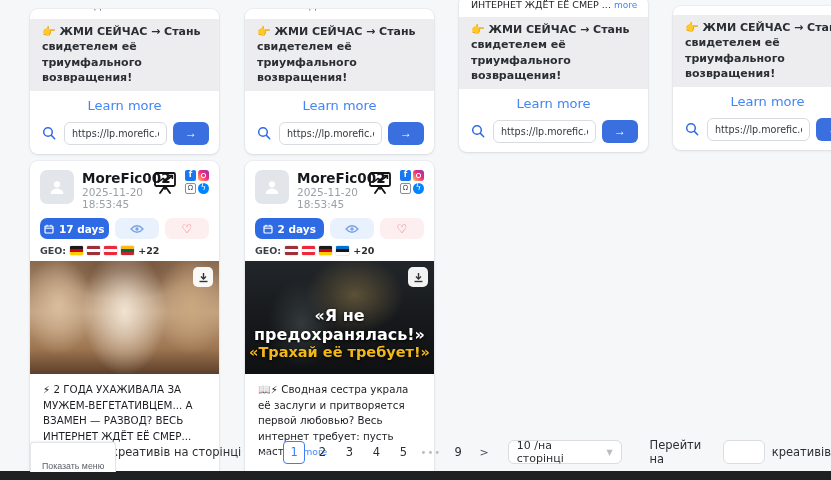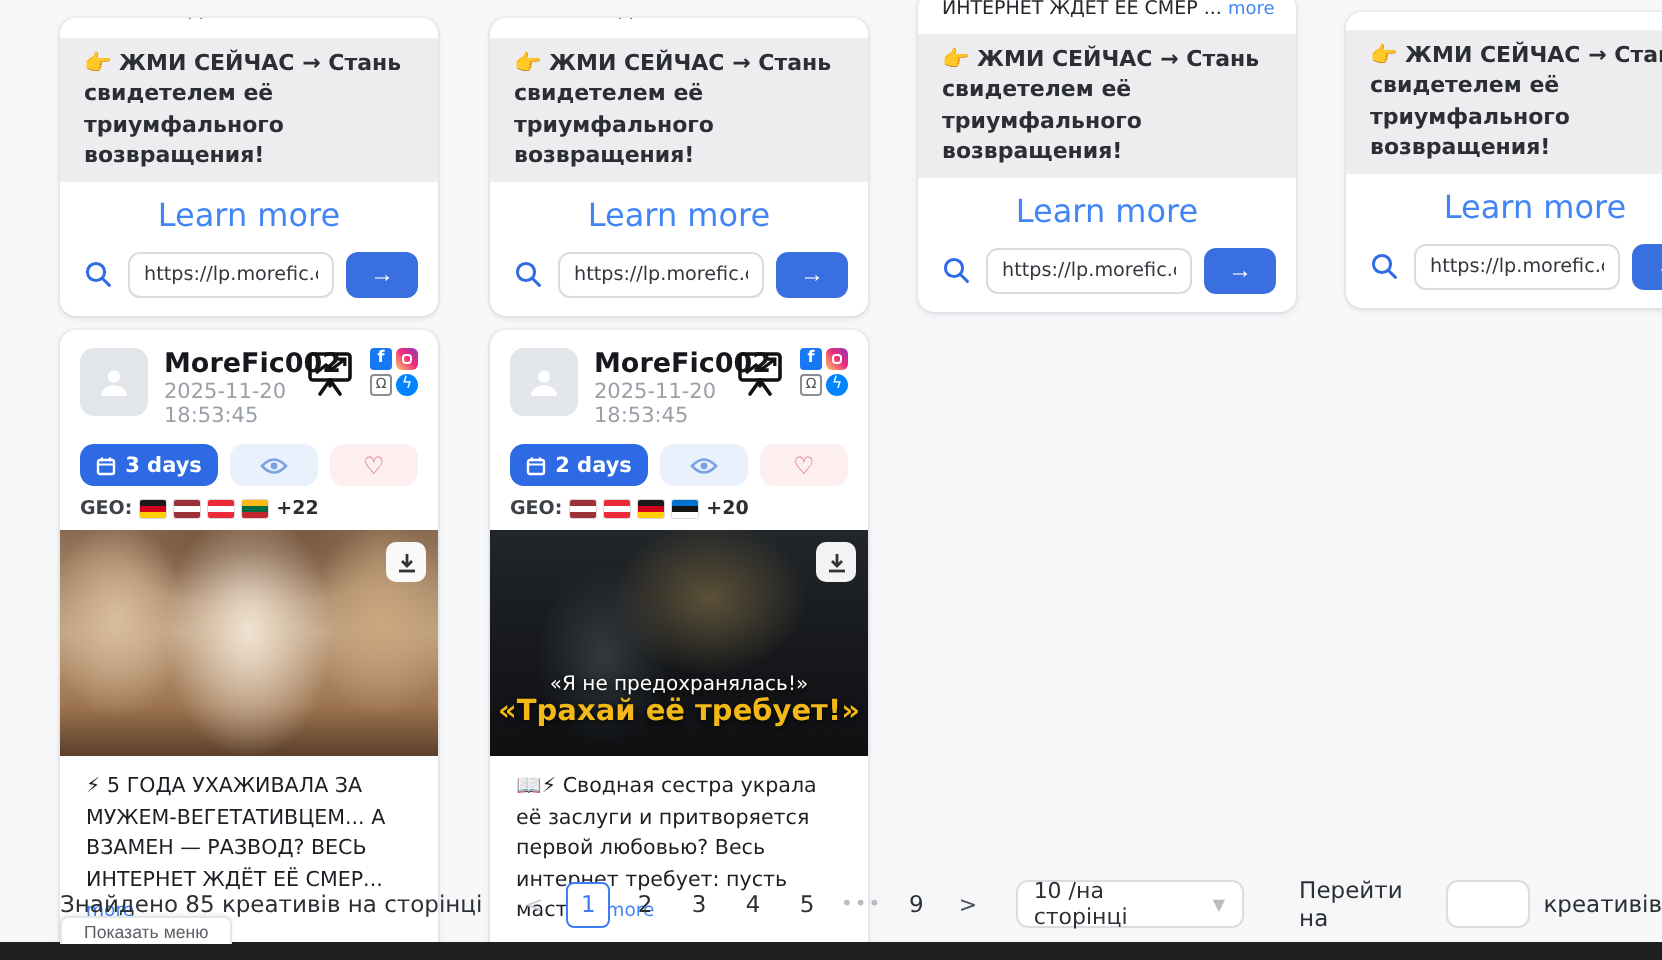--- a/index.html
+++ b/index.html
@@ -16,21 +16,21 @@
   .card { background:#fff; border-radius:8px; box-shadow:0 1px 3px rgba(20,30,50,.10), 0 0 0 1px rgba(20,30,50,.03); overflow:hidden; }
 
   
   .topcard { display:flex; flex-direction:column; }
   .clip-frag { height:4px; overflow:hidden; }
   .clip-frag .t { display:block; margin-top:-9px; font-size:9.5px; color:#5a5f66; white-space:nowrap; }
   .part-line { padding:3px 12px 1px; font-size:9.5px; color:#23262b; white-space:nowrap; overflow:hidden; }
   .part-line .more { color:#4285f4; font-size:9px; }
 
   .cta { background:#ededf0; padding:5px 12px; font-size:11px; font-weight:bold; color:#2b2e33; line-height:1.4; margin-top:6px; }
-  .learn-more { text-align:center; color:#4285f4; font-size:16px; padding:7px 0 4px; cursor:pointer; }
+  .learn-more { text-align:center; color:#4285f4; font-size:13px; padding:7px 0 4px; cursor:pointer; }
 
   .url-row { display:flex; align-items:center; gap:6px; padding:5px 10px 9px; }
   .search-ic { flex:0 0 18px; display:flex; align-items:center; justify-content:center; cursor:pointer; }
   .url-input { flex:1; min-width:0; height:23px; border:1px solid #d8dbe0; border-radius:6px; padding:0 7px; font-size:9.6px; color:#33373d; font-family:"DejaVu Sans",sans-serif; background:#fff; }
   .btn-blue { height:23px; border:none; border-radius:6px; background:#3a6fe0; color:#fff; display:flex; align-items:center; justify-content:center; cursor:pointer; }
   .btn-go { flex:0 0 36px; font-size:12px; }
 
   
   .fullcard { display:flex; flex-direction:column; }
   .cc-header { display:flex; align-items:flex-start; padding:9px 10px 6px; }
@@ -63,21 +63,21 @@
       radial-gradient(ellipse 60px 90px at 50% 45%, #f0e3d2 0%, rgba(240,227,210,0) 70%),
       radial-gradient(ellipse 50px 70px at 15% 40%, #d9bd9d 0%, rgba(217,189,157,0) 70%),
       radial-gradient(ellipse 50px 70px at 85% 40%, #caa77f 0%, rgba(202,167,127,0) 70%),
       radial-gradient(ellipse 90px 40px at 50% 8%, #6b4a33 0%, rgba(107,74,51,0) 75%),
       linear-gradient(180deg, #8a6a4f 0%, #c0a080 45%, #9c7450 78%, #5c3f2a 100%); }
   .img-b { background:
       radial-gradient(ellipse 70px 55px at 58% 30%, #5c5138 0%, rgba(92,81,56,0) 70%),
       radial-gradient(ellipse 45px 60px at 30% 55%, #33393c 0%, rgba(51,57,60,0) 75%),
       linear-gradient(180deg, #22262a 0%, #16181b 55%, #0e1012 100%); }
   .img-overlay { position:absolute; left:0; right:0; bottom:14px; text-align:center; }
-  .ovl1 { color:#fff; font-size:10px; font-weight:normal; text-shadow:0 1px 3px rgba(0,0,0,.9); }
+  .ovl1 { color:#fff; font-size:16px; font-weight:bold; text-shadow:0 1px 3px rgba(0,0,0,.9); }
   .ovl2 { color:#f2b818; font-size:14.5px; font-weight:bold; text-shadow:0 1px 3px rgba(0,0,0,.9); }
   .img-dl { position:absolute; top:6px; right:6px; width:20px; height:20px; background:rgba(255,255,255,.95); border:none; border-radius:5px; display:flex; align-items:center; justify-content:center; cursor:pointer; }
 
   .cc-desc { padding:8px 13px 4px; font-size:10.3px; line-height:1.5; color:#1b1e23; }
   .cc-desc .more { color:#4285f4; font-size:9.3px; }
   .fullcard .cta { margin-top:7px; padding:7px 13px; }
 
   
   .pagination { position:absolute; left:30px; top:439px; display:flex; align-items:center; height:26px; font-size:11.5px; color:#2b2f33; gap:7px; }
   .pg-found { margin-right:10px; white-space:nowrap; }
@@ -87,21 +87,21 @@
   .pg-num { min-width:20px; height:23px; display:flex; align-items:center; justify-content:center; cursor:pointer; padding:0 2px; }
   .pg-num.active { border:1px solid #3f7df6; border-radius:4px; color:#3f7df6; background:#fff; width:23px; }
   .pg-dots { color:#b9bcc2; letter-spacing:1px; font-size:10px; }
   .pg-select { display:flex; align-items:center; gap:6px; border:1px solid #d9dce1; border-radius:6px; background:#fff; height:24px; padding:0 8px; margin-left:8px; cursor:pointer; font-size:11px; color:#2b2f33; }
   .pg-select .chev { color:#b9bcc2; font-size:8px; }
   .pg-goto { display:flex; align-items:center; gap:7px; margin-left:21px; }
   .pg-goto input { width:42px; height:24px; border:1px solid #d9dce1; border-radius:6px; background:#fff; }
 
   
   .footer-bar { position:absolute; left:0; bottom:0; width:831px; height:9px; background:#1f2022; }
-  .menu-tab { position:absolute; left:30px; bottom:8px; background:#fff; border:1px solid #e3e5e8; border-bottom:none; border-radius:4px 4px 0 0; padding:2px 11px 1px; font-size:8.8px; color:#5a5f66; cursor:pointer; box-shadow:0 -1px 2px rgba(0,0,0,.06); }
+  .menu-tab { position:absolute; left:30px; bottom:8px; background:#fff; border:1px solid #e3e5e8; border-bottom:none; border-radius:4px 4px 0 0; padding:18px 11px 1px; font-size:8.8px; color:#5a5f66; cursor:pointer; box-shadow:0 -1px 2px rgba(0,0,0,.06); }
 
   svg { display:block; }
 </style>
 </head>
 <body>
 
 <div class="viewport">
 
   <div class="col col1">
 
@@ -160,21 +160,21 @@
       </div>
 
       <div class="btn-row">
         <button class="days-btn">
           <svg width="10" height="10" viewBox="0 0 10 10">
               <rect x="1" y="2" width="8" height="7" rx="1" fill="none" stroke="#fff" stroke-width="1.2"></rect>
               <line x1="3" y1="0.8" x2="3" y2="2.6" stroke="#fff" stroke-width="1.2"></line>
               <line x1="7" y1="0.8" x2="7" y2="2.6" stroke="#fff" stroke-width="1.2"></line>
               <line x1="1" y1="4.2" x2="9" y2="4.2" stroke="#fff" stroke-width="1"></line>
             </svg>
-          <span>3 days</span>
+          <span>17 days</span>
         </button>
         <button class="eye-btn">
           <svg width="14" height="10" viewBox="0 0 14 10">
               <path d="M1 5 Q7 -1.5 13 5 Q7 11.5 1 5 Z" fill="none" stroke="#7ba3e3" stroke-width="1.3"></path>
               <circle cx="7" cy="5" r="1.7" fill="#7ba3e3"></circle>
             </svg>
         </button>
         <button class="heart-btn">
             <span>♡</span>
           </button>
@@ -210,21 +210,21 @@
       <div class="cc-image img-a">
         <button class="img-dl">
           <svg width="11" height="11" viewBox="0 0 11 11">
               <line x1="5.5" y1="1" x2="5.5" y2="6.5" stroke="#333" stroke-width="1.4"></line>
               <polyline points="3,4.5 5.5,7 8,4.5" fill="none" stroke="#333" stroke-width="1.4"></polyline>
               <line x1="1.5" y1="9.5" x2="9.5" y2="9.5" stroke="#333" stroke-width="1.4"></line>
             </svg>
         </button>
       </div>
 
-      <div class="cc-desc"><span>⚡ 5 ГОДА УХАЖИВАЛА ЗА МУЖЕМ-ВЕГЕТАТИВЦЕМ... А ВЗАМЕН — РАЗВОД? ВЕСЬ ИНТЕРНЕТ ЖДЁТ ЕЁ СМЕР... </span><span class="more">more</span></div>
+      <div class="cc-desc"><span>⚡ 2 ГОДА УХАЖИВАЛА ЗА МУЖЕМ-ВЕГЕТАТИВЦЕМ... А ВЗАМЕН — РАЗВОД? ВЕСЬ ИНТЕРНЕТ ЖДЁТ ЕЁ СМЕР... </span><span class="more">more</span></div>
       <div class="cta">👉 ЖМИ СЕЙЧАС → Стань свидетелем её триумфального возвращения!</div>
 
     </div>
   </div>
 
   <div class="col col2">
 
     <div class="card topcard">
       <div class="clip-frag">
           <span class="t">ИНТЕРНЕТ ЖДЁТ ЕЁ СМЕР ... more</span>

